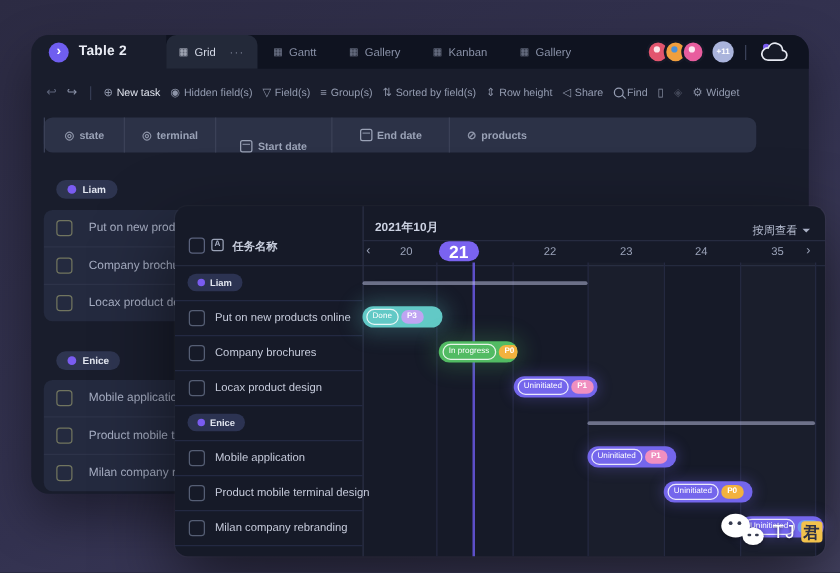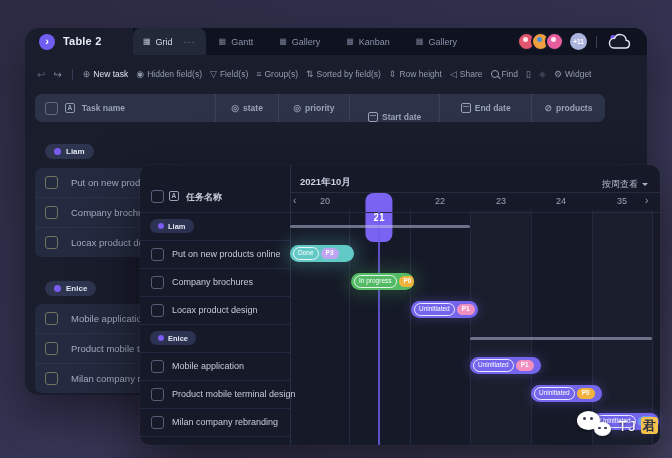--- a/index.html
+++ b/index.html
@@ -67,22 +67,22 @@
     box-shadow:0 24px 60px rgba(0,0,0,.55),0 0 0 1px rgba(255,255,255,.03);}
   .abs{position:absolute;}
   .g-vdiv{left:150px;top:0;width:1px;height:280px;background:#2a2f44;}
   .g-hdiv{left:150px;top:27px;width:370px;height:1px;background:#262b40;}
   .g-hdiv2{left:0;top:47px;width:520px;height:1px;background:#242a3e;}
   .g-month{left:160px;top:11px;font-size:9.5px;font-weight:700;color:#ccd2e2;}
   .g-view{right:12px;top:13px;display:flex;align-items:center;gap:4px;font-size:9px;color:#b6bdd0;}
   .caret{width:0;height:0;border-left:3px solid transparent;border-right:3px solid transparent;border-top:3.5px solid #aab1c6;}
   .g-day{top:31px;font-size:9px;color:#9aa2b8;transform:translateX(-50%);}
   .g-nav{top:30px;font-size:10px;color:#9aa2b8;}
-  .todaypill{left:239px;top:28px;transform:translateX(-50%);background:#7a63f0;color:#fff;font-size:10px;
-    font-weight:700;border-radius:8px;padding:19px 8px;}
+  .todaypill{left:227px;top:28px;transform:translateX(-50%);background:#7a63f0;color:#fff;font-size:14px;
+    font-weight:700;border-radius:8px;padding:0 8px;}
   .g-lh-chk{left:11px;top:25px;border-color:#5a627c;}
   .g-lh-a{left:29px;top:26px;color:#a9b0c4;border-color:#9aa2b6;}
   .g-lh-label{left:46px;top:26px;font-size:9px;font-weight:700;color:#c8cedd;}
   .lsep{left:0;width:150px;height:1px;background:#232942;}
   .gline{top:45px;width:1px;height:235px;background:#242940;}
   .coltint{top:45px;height:235px;background:rgba(255,255,255,.02);}
   .todayline{left:238px;top:45px;width:2px;height:235px;background:#6e5df0;opacity:.8;}
   .g-gpill{background:#2c3352;height:14px;font-size:7.5px;padding:0 8px;gap:4px;}
   .g-gpill .gdot{width:6px;height:6px;}
   .grow-txt{left:32px;font-size:9px;color:#c6cbdb;white-space:nowrap;}
@@ -196,32 +196,27 @@
       </span>
       <span class="ti">▯</span>
       <span class="ti dimico">◈</span>
       <span class="titem">
         <span class="ti">⚙</span>
         <span class="tlab">Widget</span>
       </span>
     </div>
 
     <div class="thead">
-      <div class="thc first" style="width:175px;">
-        <span class="chk" style="border-color:#666b7f;"></span>
-        <span class="ico-a">A</span>
-        <span>Task name</span>
-      </div>
       <div class="thc" style="width:63px;">
         <span class="ti">◎</span>
         <span>state</span>
       </div>
       <div class="thc" style="width:72px;">
         <span class="ti">◎</span>
-        <span>priority</span>
+        <span>terminal</span>
       </div>
       <div class="thc" style="width:92px;align-items:flex-end;">
         <span class="ico-cal"></span>
         <span>Start date</span>
       </div>
       <div class="thc" style="width:93px;">
         <span class="ico-cal"></span>
         <span>End date</span>
       </div>
       <div class="thc" style="width:75px;">

